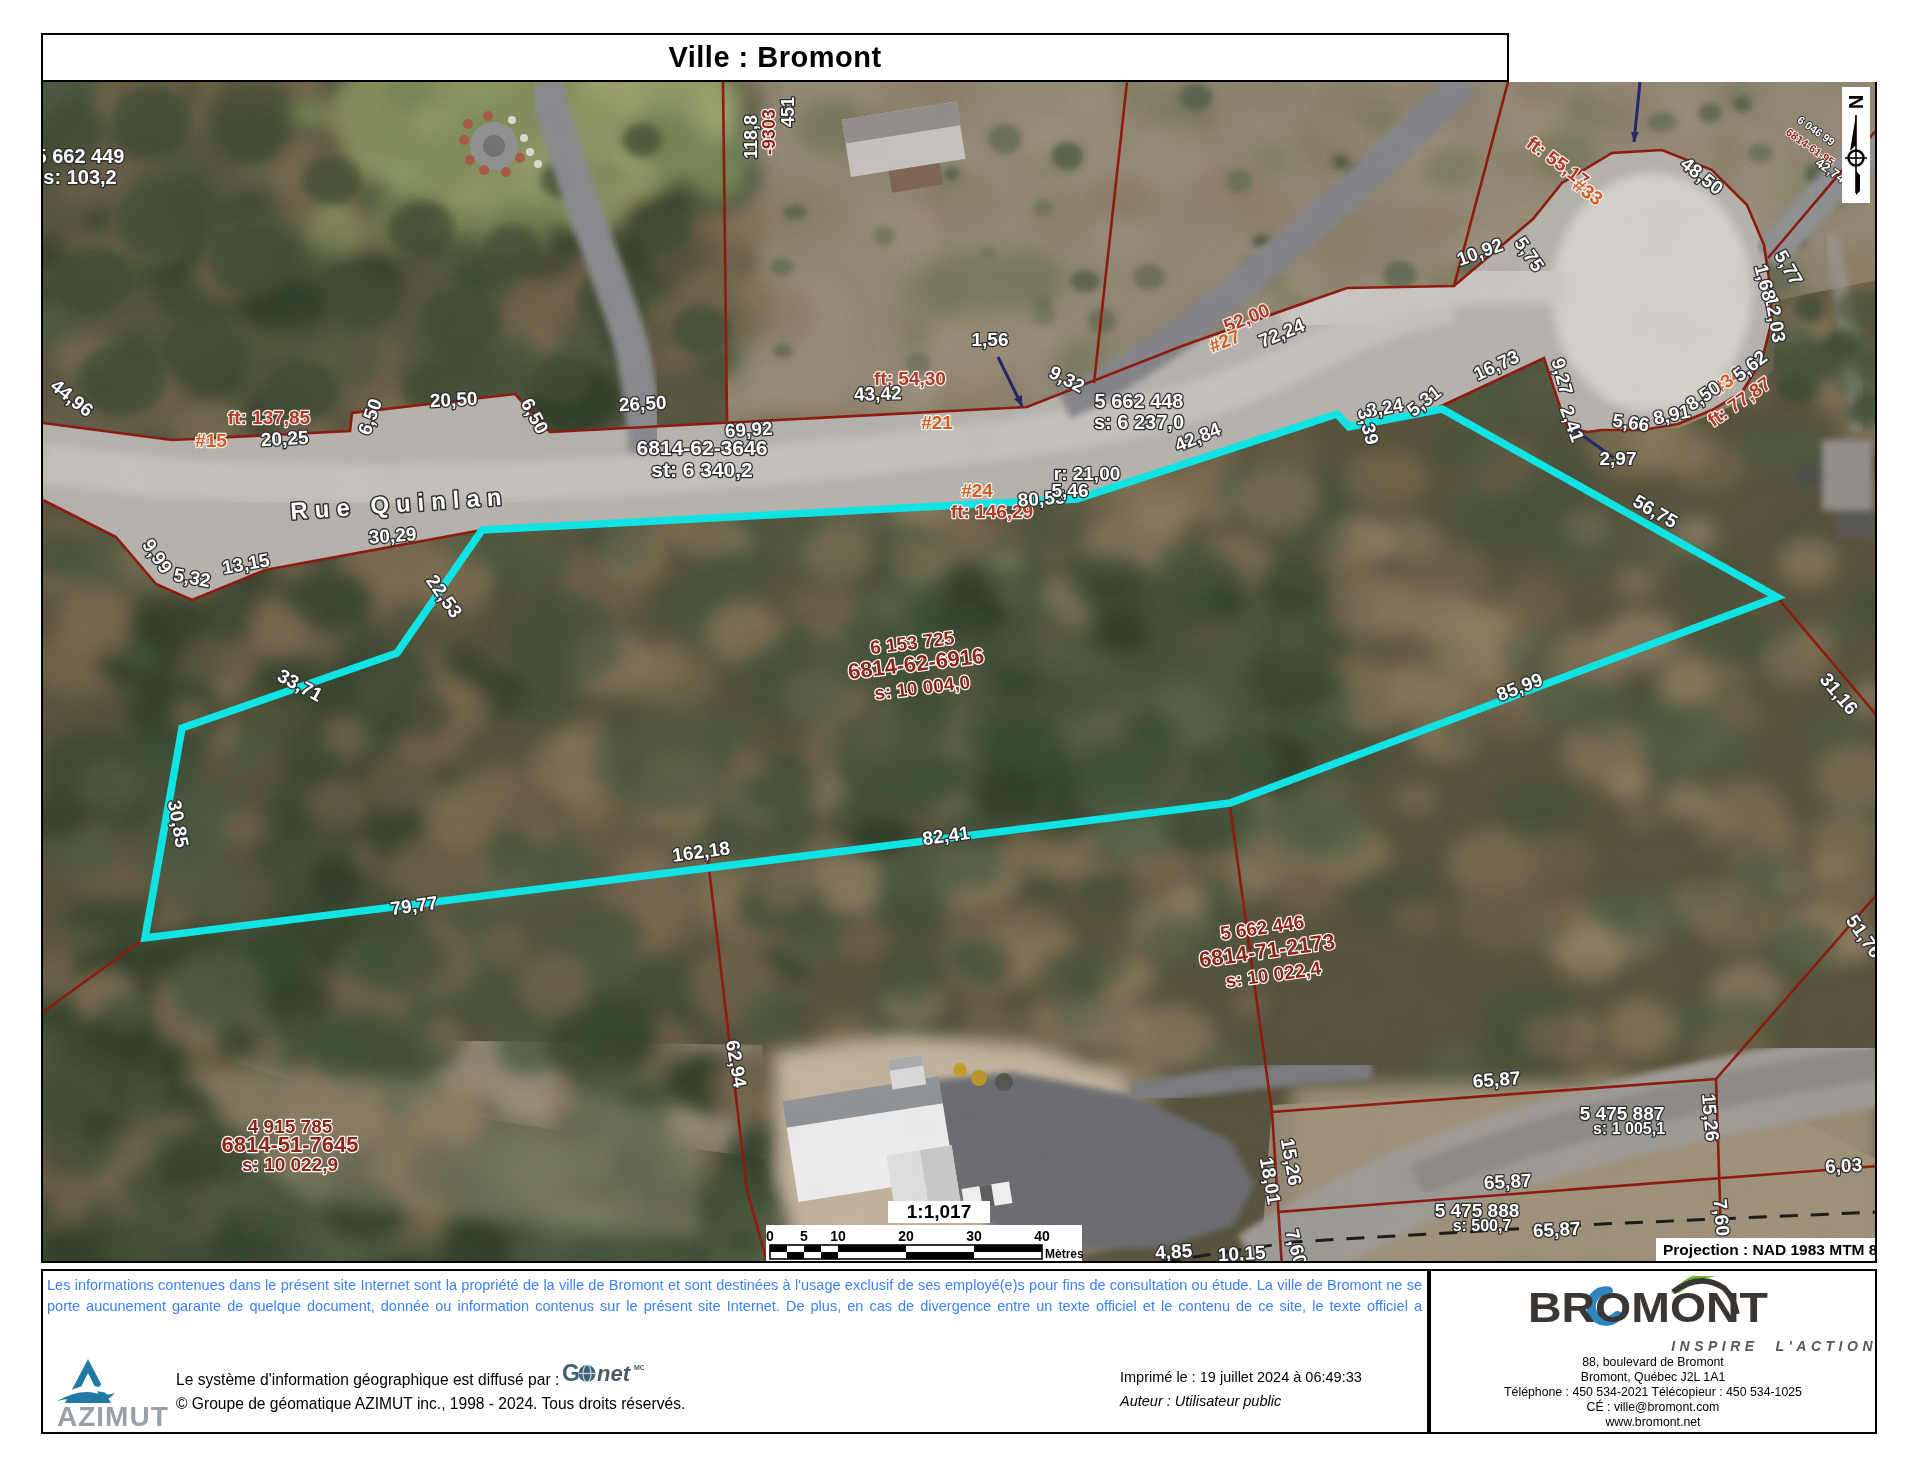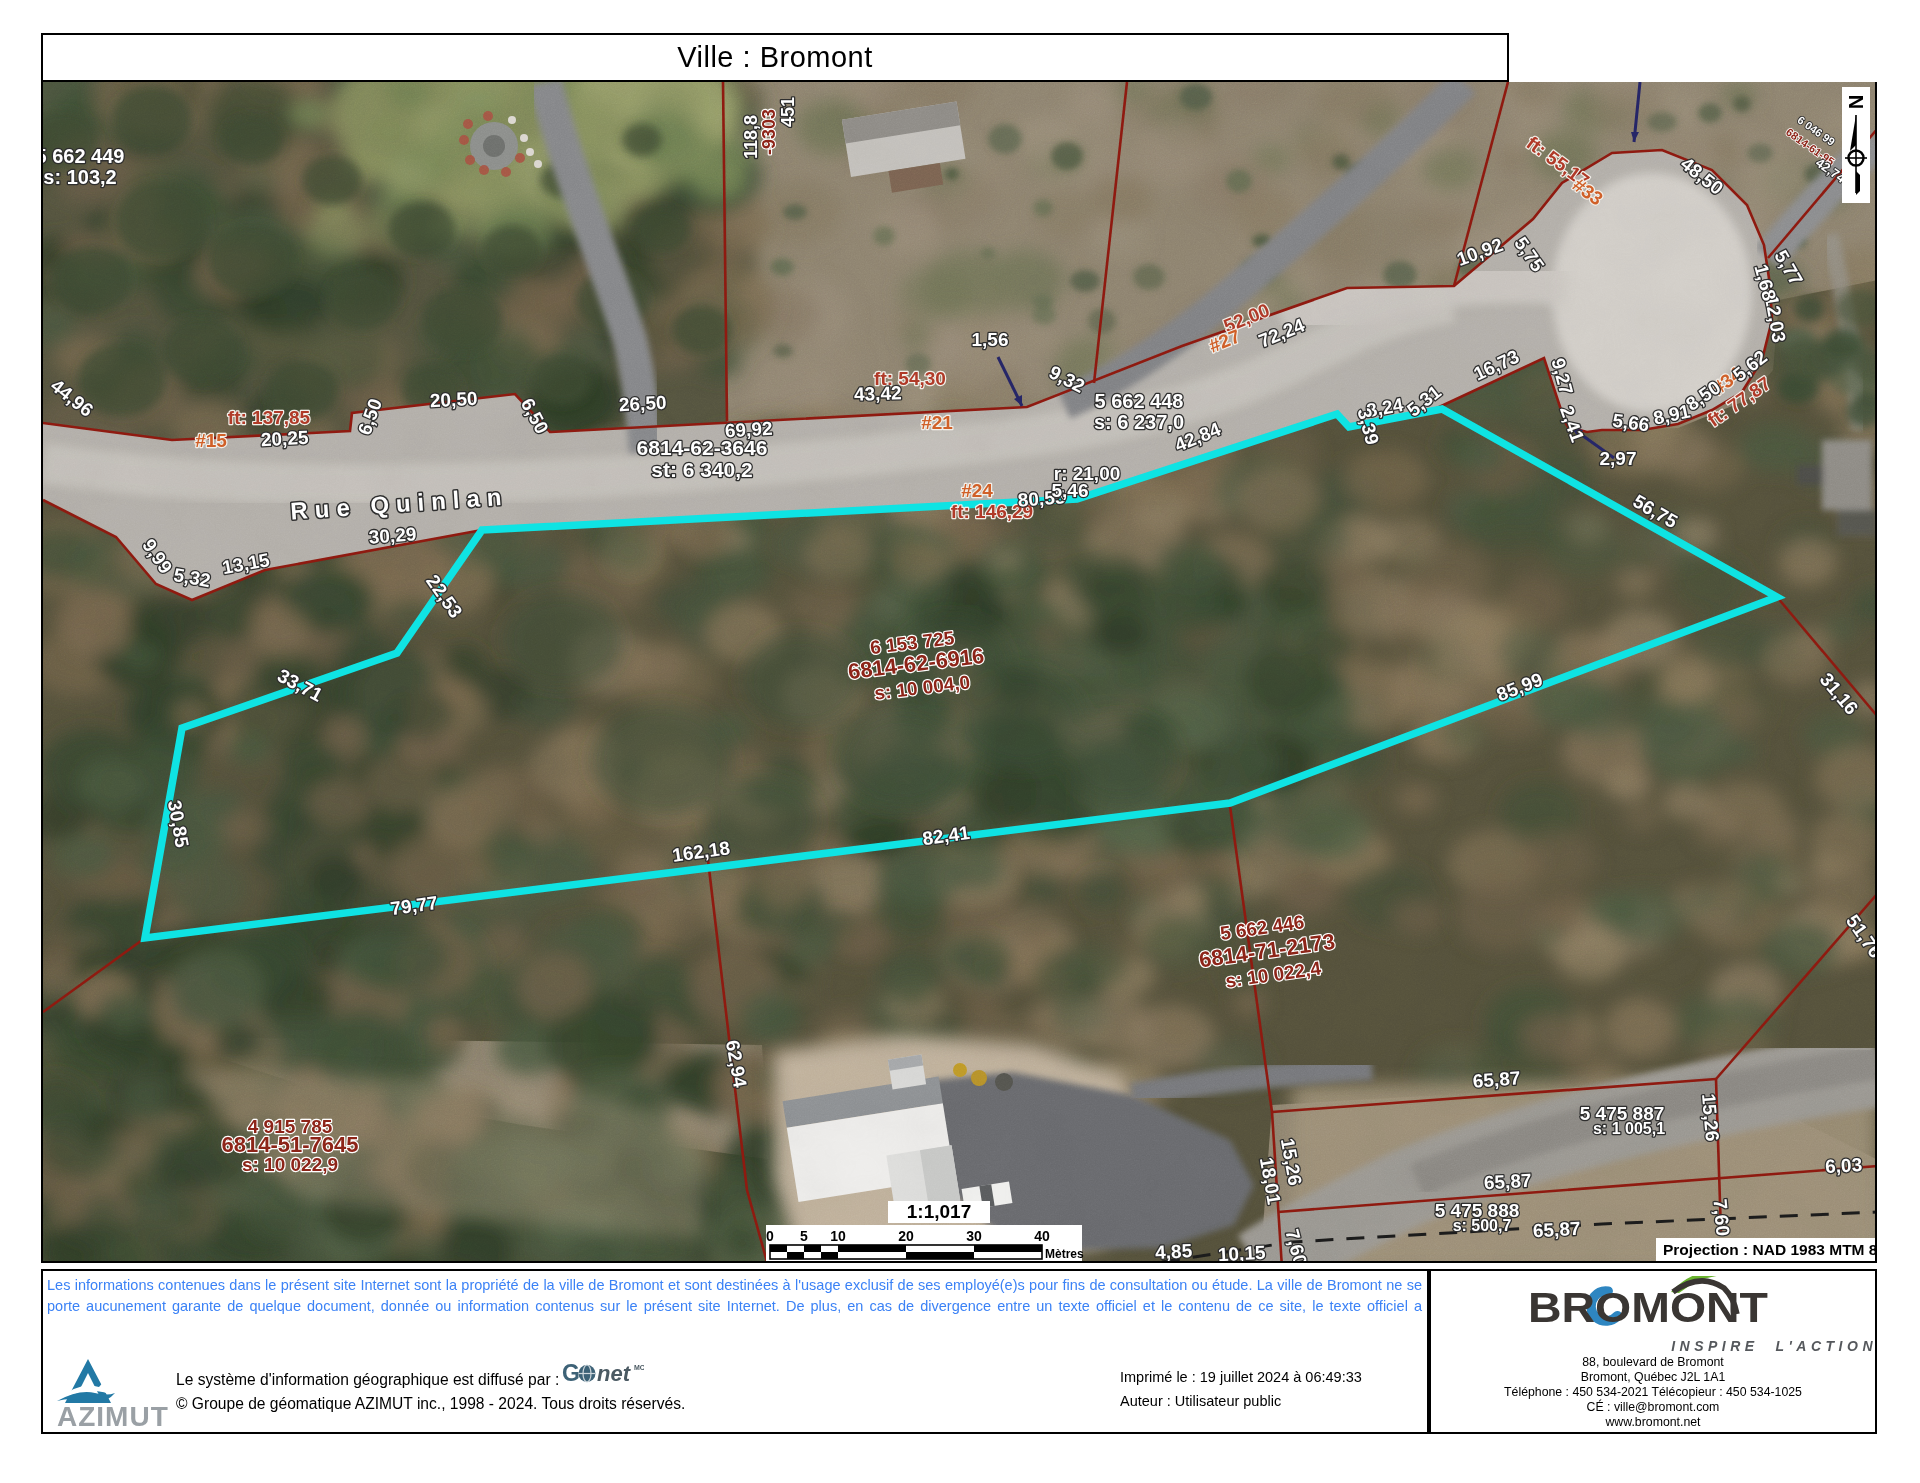--- a/index.html
+++ b/index.html
@@ -1,21 +1,21 @@
 <!DOCTYPE html>
 <html><head><meta charset="utf-8"><title>Ville : Bromont</title>
 <style>
 *{margin:0;padding:0;box-sizing:border-box}
 body{width:1920px;height:1483px;background:#fff;position:relative;font-family:"Liberation Sans",sans-serif;overflow:hidden}
 .abs{position:absolute}
 .jl{text-align:justify;text-align-last:justify;white-space:normal}
 </style></head>
 <body>
 
-<div class="abs" style="left:41px;top:33px;width:1468px;height:49px;border:2px solid #000;display:flex;align-items:center;justify-content:center;font-size:29px;font-weight:normal;letter-spacing:0.5px;">Ville&nbsp;:&nbsp;Bromont</div>
+<div class="abs" style="left:41px;top:33px;width:1468px;height:49px;border:2px solid #000;display:flex;align-items:center;justify-content:center;font-size:29px;font-weight:bold;letter-spacing:0.5px;">Ville&nbsp;:&nbsp;Bromont</div>
 
 <div class="abs" style="left:41px;top:82px;width:1836px;height:1181px;border-left:2px solid #000;border-right:2px solid #000;border-bottom:2px solid #000;overflow:hidden;">
 <svg width="1835" height="1181" viewBox="0 0 1835 1181" font-family="Liberation Sans, sans-serif">
 <defs>
 <filter id="b3">
           <feGaussianBlur stdDeviation="3"></feGaussianBlur>
         </filter>
 <filter id="b5">
           <feGaussianBlur stdDeviation="5"></feGaussianBlur>
         </filter>
@@ -1691,21 +1691,21 @@
 <circle cx="25" cy="12.5" r="8.5" fill="#3d6277"></circle>
 <ellipse cx="25" cy="12.5" rx="4" ry="8.5" fill="none" stroke="#cfd8dd" stroke-width="1.2"></ellipse>
 <line x1="16.5" y1="12.5" x2="33.5" y2="12.5" stroke="#cfd8dd" stroke-width="1.2"></line>
 <text x="35" y="20" font-size="22" font-weight="bold" font-style="italic" fill="#4b5a63">net</text>
 <text x="72" y="9" font-size="7" font-weight="bold" fill="#4b5a63">MC</text>
 </svg></div>
 
 <div class="abs" style="left:176px;top:1395px;font-size:15.6px;">© Groupe de géomatique AZIMUT inc., 1998 - 2024. Tous droits réservés.</div>
 
 <div class="abs" style="left:1120px;top:1369px;font-size:14.5px;">Imprimé le : 19 juillet 2024 à 06:49:33</div>
-<div class="abs" style="left:1120px;top:1393px;font-size:14.5px;">Auteur : Utilisateur public</div>
+<div class="abs" style="left:1120px;top:1393px;font-size:14.5px;font-style:italic;">Auteur : Utilisateur public</div>
 
 <div class="abs" style="left:1429px;top:1269px;width:448px;height:165px;border:2px solid #000;"></div>
 
 <div class="abs" style="left:1528px;top:1276px;"><svg width="240" height="58" viewBox="0 0 240 58" font-family="Liberation Sans, sans-serif">
 
 <circle cx="78" cy="30" r="15" fill="none" stroke="#2e86c1" stroke-width="9.5" stroke-dasharray="62 35.4" transform="rotate(40 78 30)" stroke-linecap="round"></circle>
 <path d="M143,16 Q170,-13 202,0 Q176,-3 151,17 Z" fill="#69b42e"></path>
 <path d="M145,16 Q172,-4 196,12 Q206,22 209,38" fill="none" stroke="#3a3633" stroke-width="5.5"></path>
 <text x="0" y="46" font-size="42" font-weight="bold" fill="#3a3633" textLength="240" lengthAdjust="spacingAndGlyphs">BROMONT</text>
 </svg></div>

